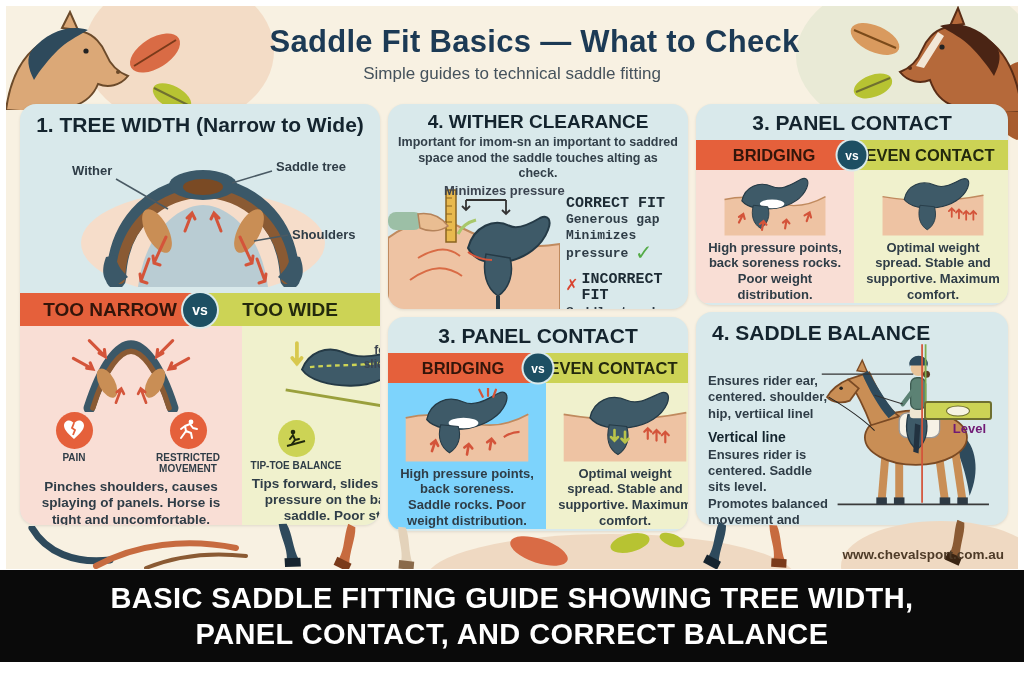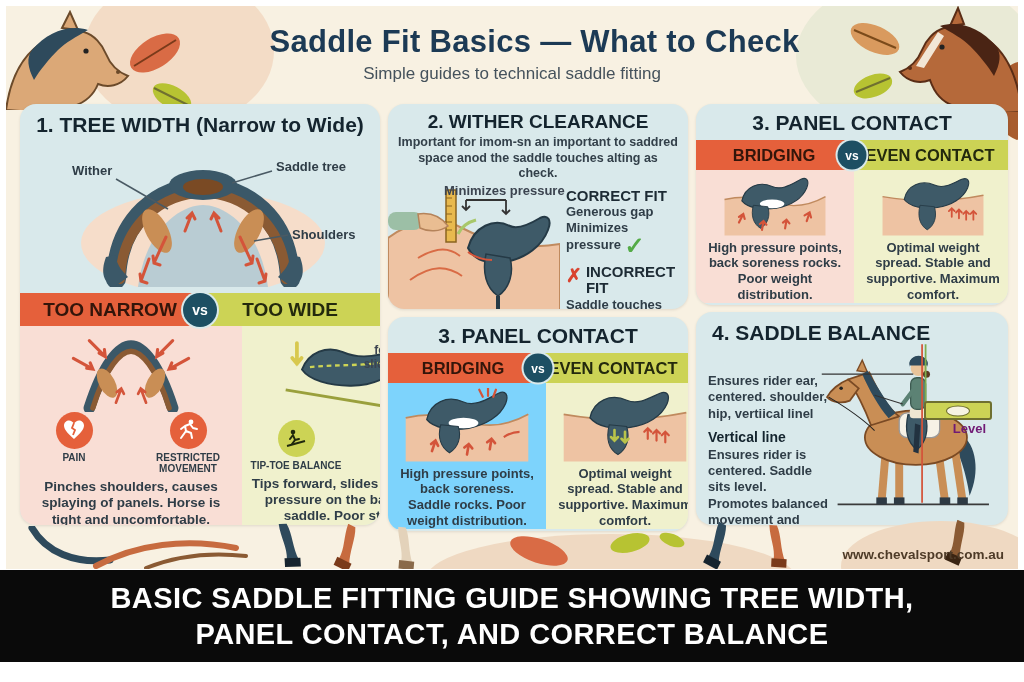--- a/index.html
+++ b/index.html
@@ -237,21 +237,21 @@
               
               
             </div>
           </div>
           <div class="caption">Tips forward, slides down. Puts pressure on the back of the saddle. Poor stability.</div>
         </div>
       </div>
     </section>
 
     <section class="panel p2">
-      <div class="phead sm">2. WITHER CLEARANCE</div>
+      <div class="phead sm">4. WITHER CLEARANCE</div>
       <div class="p2-intro">Important for imom-sn an important to saddred space anod the saddle touches alting as check.</div>
       <div class="p2-body">
         <svg width="172" height="140" viewBox="0 0 172 140" style="position:absolute;left:0;top:2px;">
           <path d="M0,52 C24,34 52,30 74,42 C102,57 140,64 172,58 L172,140 L0,140 Z" fill="#eec3a3" stroke="#c08a5e" stroke-width="2"></path>
           <path d="M30,72 C50,60 62,62 72,70" stroke="#d96b45" stroke-width="2" fill="none"></path>
           <path d="M22,94 C44,78 60,80 74,90" stroke="#d96b45" stroke-width="2" fill="none"></path>
           <path d="M70,48 C74,40 80,36 88,34" stroke="#a8c86a" stroke-width="3" fill="none"></path>
           <path d="M80,62 C86,40 106,32 122,40 C130,44 142,38 152,32 C160,28 164,34 160,44 C154,60 138,72 118,76 C100,79 86,74 80,62 Z" fill="#3e5a68" stroke="#253a46" stroke-width="2"></path>
           <path d="M98,68 C94,86 98,102 110,110 C122,102 126,86 122,72 Z" fill="#3e5a68" stroke="#253a46" stroke-width="1.5"></path>
           <line x1="110" y1="110" x2="110" y2="136" stroke="#253a46" stroke-width="4"></line>
@@ -262,21 +262,21 @@
           <line x1="58" y1="28" x2="64" y2="28" stroke="#8a6420" stroke-width="1"></line>
           <line x1="58" y1="36" x2="64" y2="36" stroke="#8a6420" stroke-width="1"></line>
           <line x1="58" y1="44" x2="64" y2="44" stroke="#8a6420" stroke-width="1"></line>
           <rect x="0" y="26" width="34" height="18" rx="8" fill="#9cbfa6"></rect>
           <path d="M30,28 C44,26 54,32 60,40 C52,46 40,46 32,42 Z" fill="#e9bd92" stroke="#b5835a" stroke-width="1.5"></path>
           <path d="M78,14 L78,24 M74,20 L78,24 L82,20" stroke="#333" stroke-width="1.8" fill="none"></path>
           <path d="M118,14 L118,28 M114,24 L118,28 L122,24" stroke="#333" stroke-width="1.8" fill="none"></path>
           <line x1="78" y1="14" x2="118" y2="14" stroke="#333" stroke-width="1.8"></line>
         </svg>
         <div class="note" style="position:absolute;left:56px;top:0;font-size:13px;">Minimizes pressure</div>
-        <div style="position:absolute;left:178px;top:4px;width:118px;">
+        <div style="position:absolute;left:178px;top:12px;width:118px;font-family:Liberation Mono, monospace;">
           <div class="fit-title">CORRECT FIT</div>
           <div class="fit-line">Generous gap</div>
           <div class="fit-line">Minimizes</div>
           <div class="fit-line">
             <span>pressure</span>
             <span class="check">✓</span>
           </div>
           <div style="margin-top:9px;display:flex;align-items:flex-start;">
             <span class="cross">✗</span>
             <span class="fit-title">INCORRECT FIT</span>

